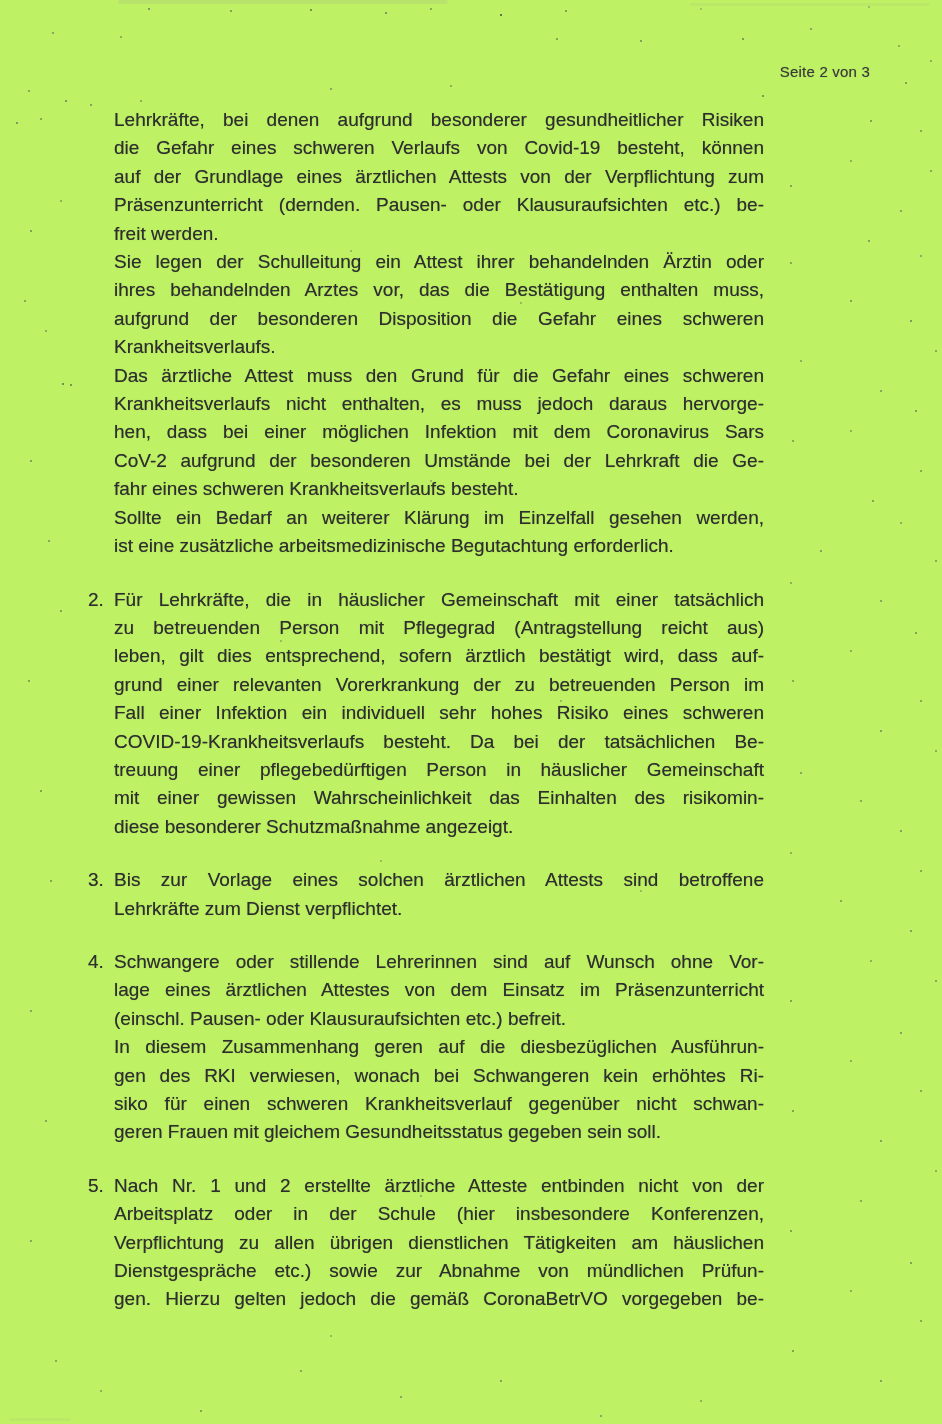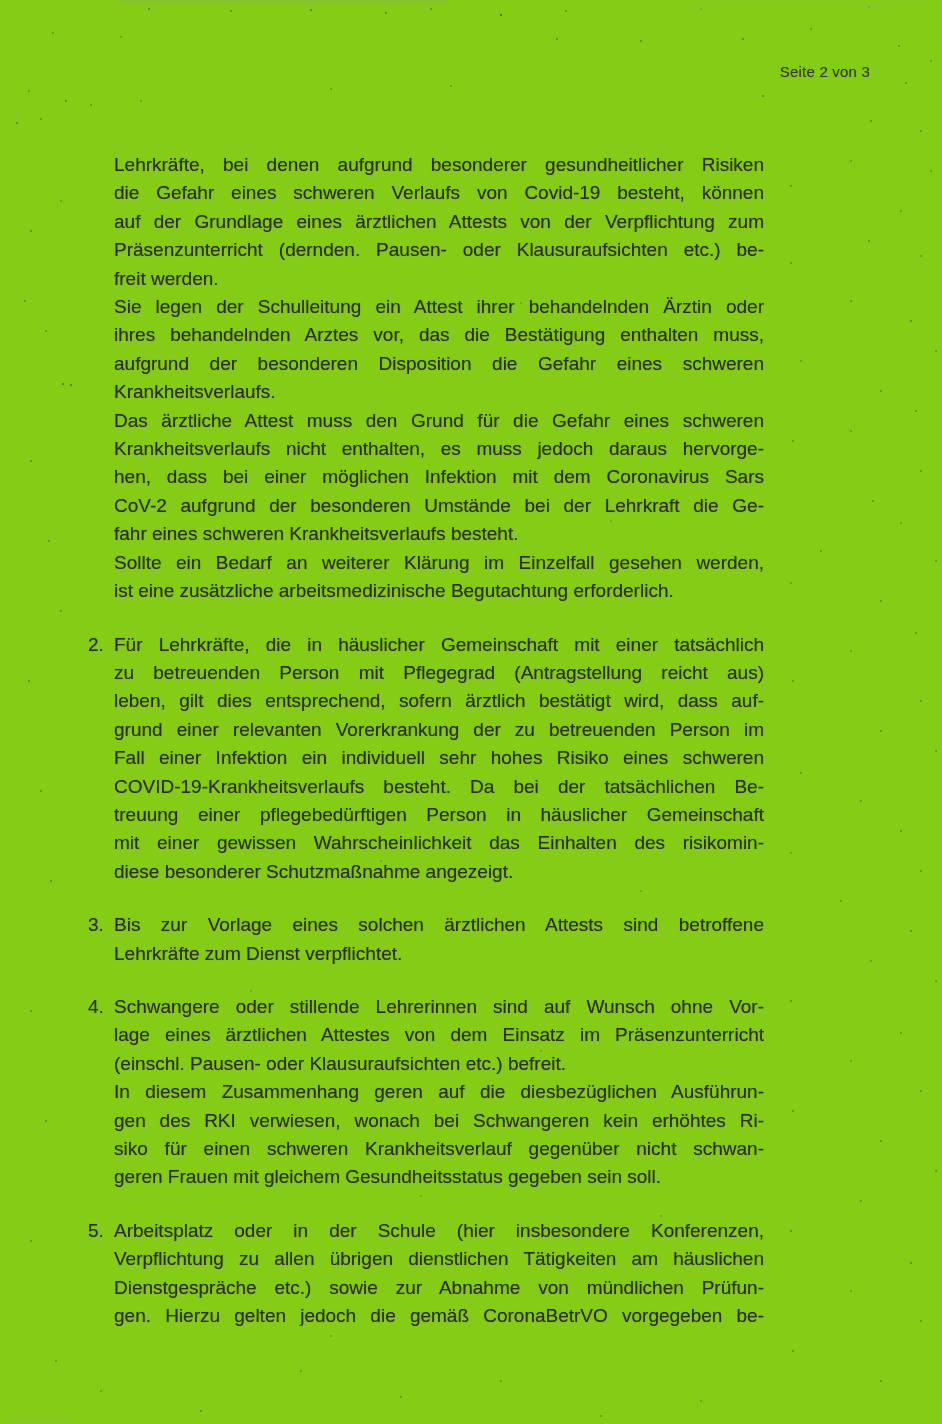--- a/index.html
+++ b/index.html
@@ -4,21 +4,21 @@
 <style>
   html, body {
     margin: 0;
     padding: 0;
     background: #e8e8e8;
   }
   #page {
     position: relative;
     width: 942px;
     height: 1424px;
-    background: #84cc16;
+    background: #bef264;
     overflow: hidden;
     font-family: "Liberation Sans", "DejaVu Sans", sans-serif;
     color: #2e2e2e;
   }
   
   .streak {
     position: absolute;
     background: #9a9a9a;
     pointer-events: none;
   }
@@ -90,21 +90,20 @@
     left: 88px;
     top: 106px;
     width: 676px;
   }
 
   .block {
     position: relative;
     padding-left: 26px;
     width: 650px;
     box-sizing: content-box;
-    margin-top: 45px;
   }
   .block + .block { margin-top: 25px; }
 
   .block-number {
     position: absolute;
     left: 0;
     top: 0;
     font-size: 19px;
     line-height: 28.4px;
     text-shadow: 0 0 0.7px rgba(46,46,46,.55);
@@ -176,19 +175,20 @@
         <div class="line">Schwangere oder stillende Lehrerinnen sind auf Wunsch ohne Vor-</div>
         <div class="line">lage eines ärztlichen Attestes von dem Einsatz im Präsenzunterricht</div>
         <div class="line final">(einschl. Pausen- oder Klausuraufsichten etc.) befreit.</div>
         <div class="line">In diesem Zusammenhang geren auf die diesbezüglichen Ausführun-</div>
         <div class="line">gen des RKI verwiesen, wonach bei Schwangeren kein erhöhtes Ri-</div>
         <div class="line">siko für einen schweren Krankheitsverlauf gegenüber nicht schwan-</div>
         <div class="line final">geren Frauen mit gleichem Gesundheitsstatus gegeben sein soll.</div>
       </div>
       <div class="block">
         <span class="block-number">5.</span>
+        <div class="line">Nach Nr. 1 und 2 erstellte ärztliche Atteste entbinden nicht von der</div>
         <div class="line">Arbeitsplatz oder in der Schule (hier insbesondere Konferenzen,</div>
         <div class="line">Verpflichtung zu allen übrigen dienstlichen Tätigkeiten am häuslichen</div>
         <div class="line">Dienstgespräche etc.) sowie zur Abnahme von mündlichen Prüfun-</div>
         <div class="line">gen. Hierzu gelten jedoch die gemäß CoronaBetrVO vorgegeben be-</div>
       </div>
     </div>
 </div>
 
 </body></html>

